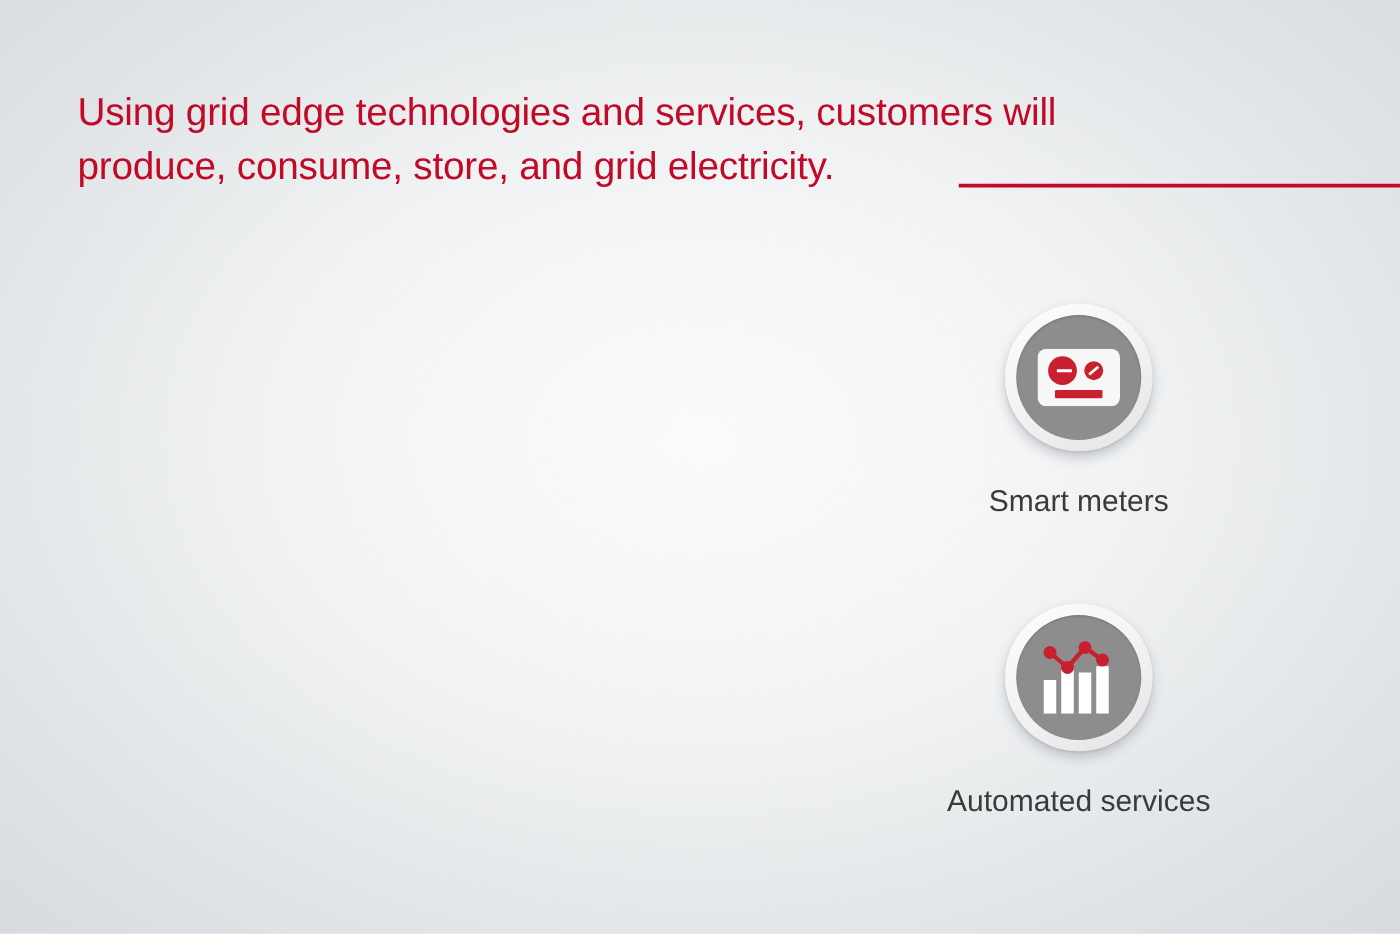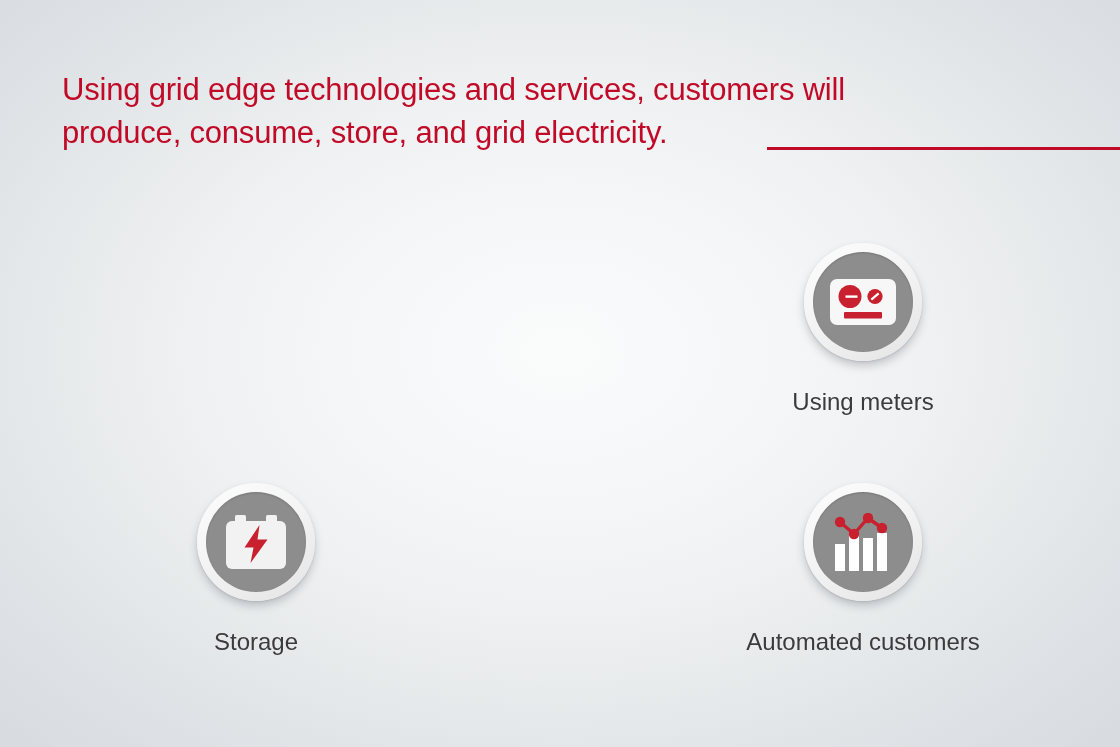--- a/index.html
+++ b/index.html
@@ -117,49 +117,36 @@
         <svg width="66" height="46" viewBox="0 0 66 46">
           <rect x="0" y="0" width="66" height="46" rx="7" ry="7" fill="#f7f7f7"></rect>
           <circle cx="20" cy="17.5" r="11.5" fill="#c8202e"></circle>
           <rect x="15.5" y="16.4" width="12" height="2.4" fill="#ffffff"></rect>
           <circle cx="45" cy="17.5" r="7.6" fill="#c8202e"></circle>
           <rect x="40.2" y="16.4" width="9.6" height="2.2" fill="#ffffff" transform="rotate(-40 45 17.5)"></rect>
           <rect x="14" y="33" width="38" height="6.6" rx="1" fill="#c8202e"></rect>
         </svg>
       </div>
     </div>
-    <div class="cell-label">Using meters</div>
+    <div class="cell-label">Smart meters</div>
   </div>
 
-  <div class="cell" id="cell-storage">
-    <div class="badge">
-      <div class="badge-disc">
-        <svg width="60" height="54" viewBox="0 0 60 54">
-          <rect x="9" y="0" width="11" height="9" rx="1.5" fill="#f2f2f2"></rect>
-          <rect x="40" y="0" width="11" height="9" rx="1.5" fill="#f2f2f2"></rect>
-          <rect x="0" y="6" width="60" height="48" rx="6" ry="6" fill="#f2f2f2"></rect>
-          <path d="M33.5 10 L18.5 32.5 L27.5 32.5 L24.5 48 L41.5 24.5 L31.5 24.5 Z" fill="#c8202e"></path>
-        </svg>
-      </div>
-    </div>
-    <div class="cell-label">Storage</div>
-  </div>
 
   <div class="cell" id="cell-analytics">
     <div class="badge">
       <div class="badge-disc">
         <svg width="62" height="58" viewBox="0 0 62 58">
           <rect x="3" y="31" width="10" height="27" fill="#ffffff"></rect>
           <rect x="17" y="22" width="10" height="36" fill="#ffffff"></rect>
           <rect x="31" y="25" width="10" height="33" fill="#ffffff"></rect>
           <rect x="45" y="20" width="10" height="38" fill="#ffffff"></rect>
           <polyline points="8,9 22,21 36,5 50,15" fill="none" stroke="#c8202e" stroke-width="3.4" stroke-linecap="round" stroke-linejoin="round"></polyline>
           <circle cx="8" cy="9" r="5.2" fill="#c8202e"></circle>
           <circle cx="22" cy="21" r="5.2" fill="#c8202e"></circle>
           <circle cx="36" cy="5" r="5.2" fill="#c8202e"></circle>
           <circle cx="50" cy="15" r="5.2" fill="#c8202e"></circle>
         </svg>
       </div>
     </div>
-    <div class="cell-label">Automated customers</div>
+    <div class="cell-label">Automated services</div>
   </div>
 
 </div>
 
 </body></html>

